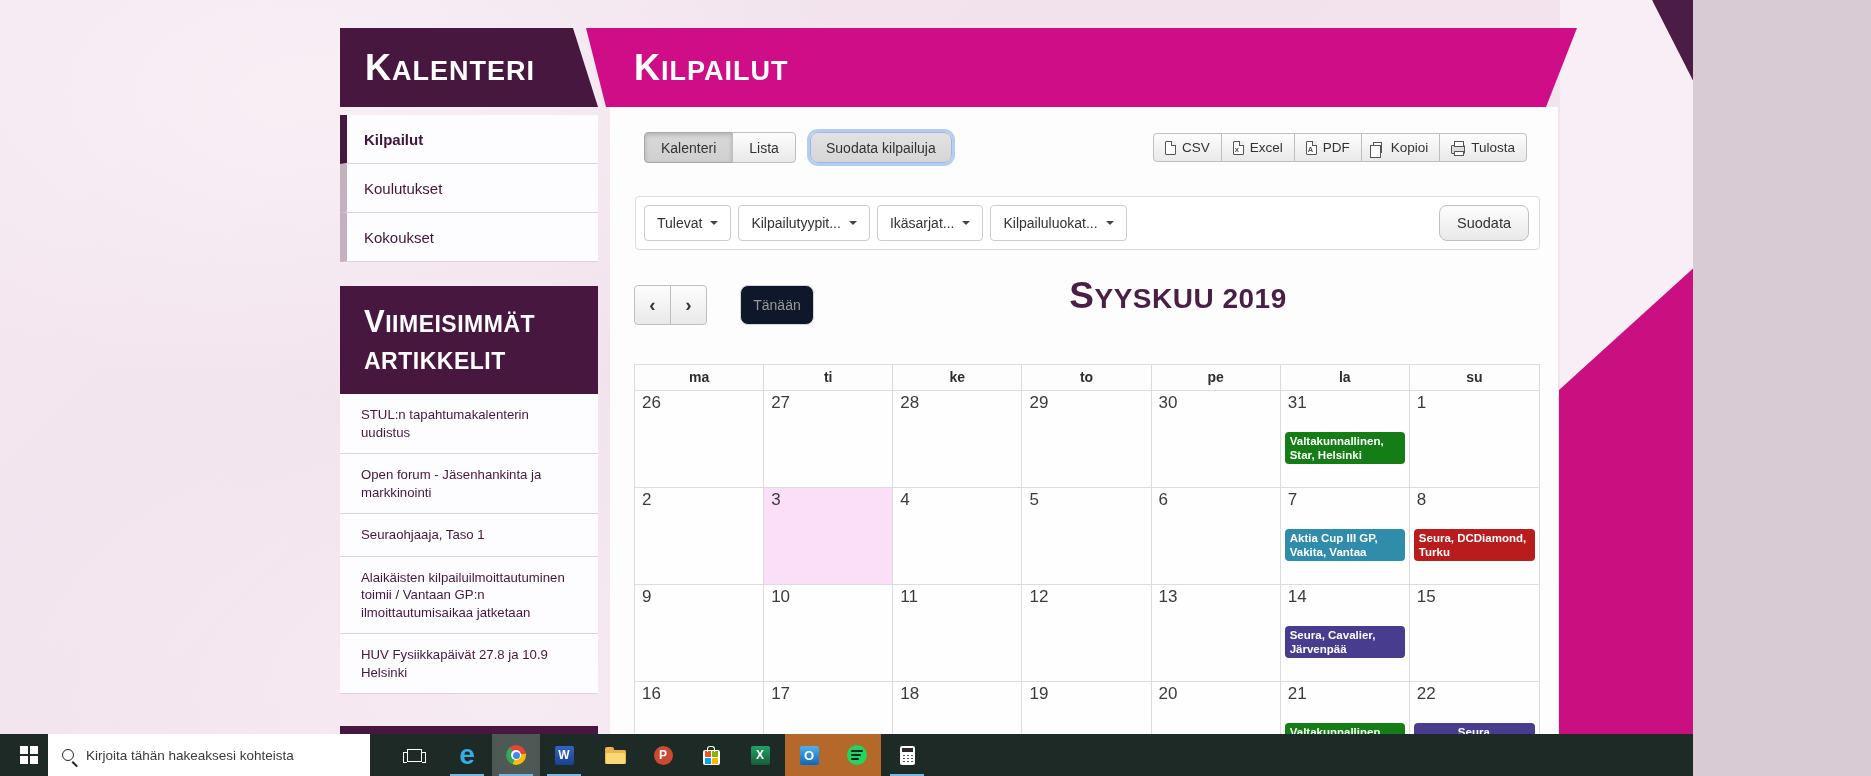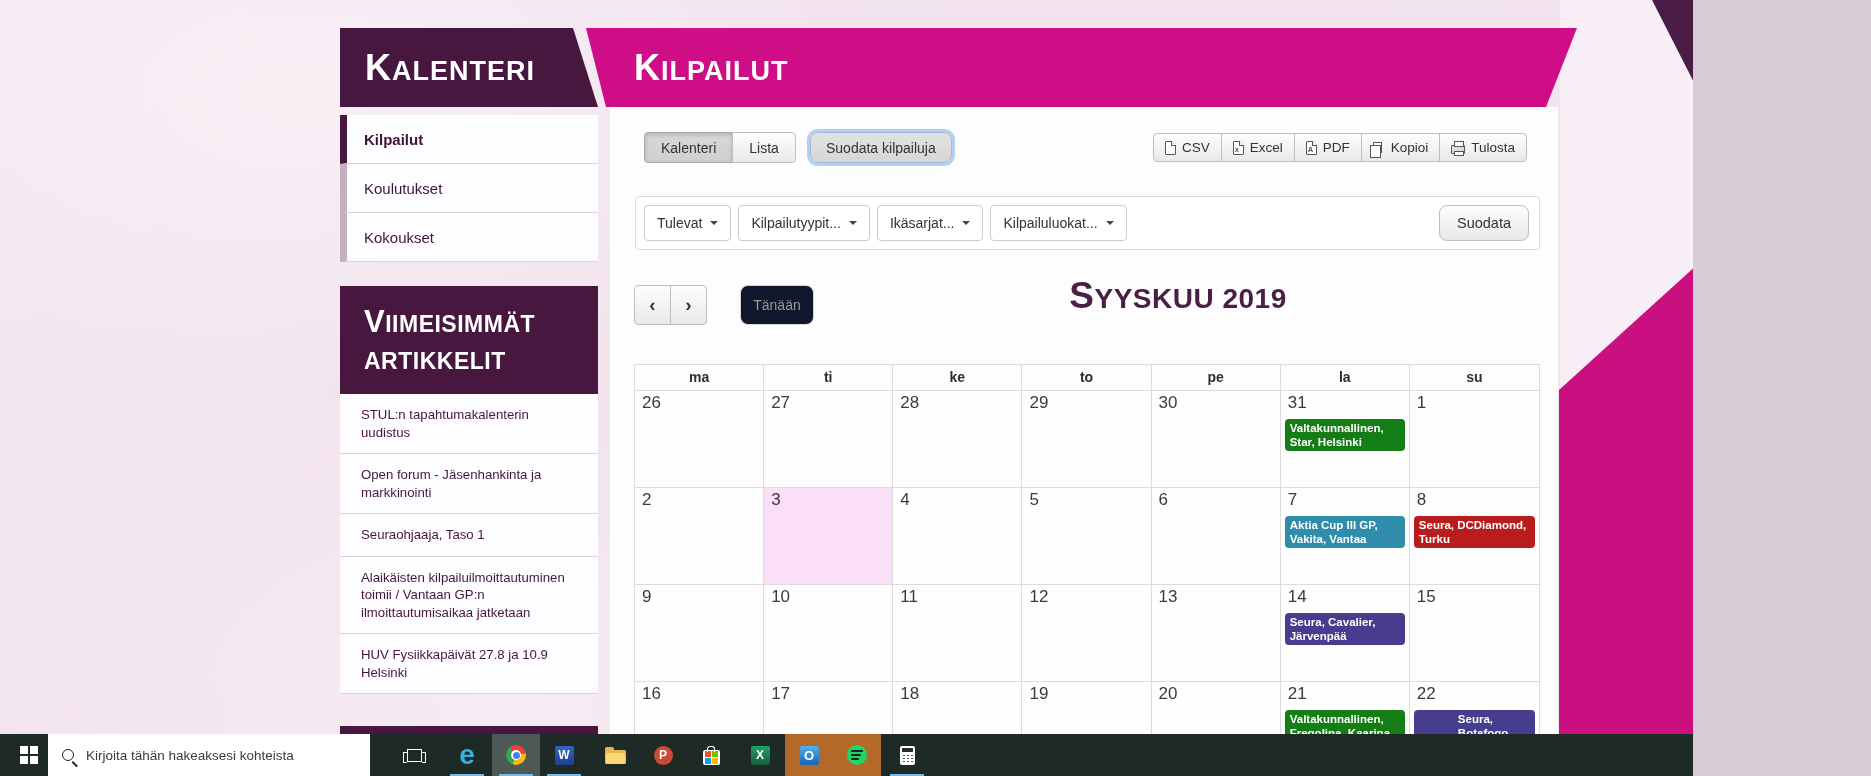--- a/index.html
+++ b/index.html
@@ -96,21 +96,21 @@
   .cal-head{display:grid;grid-template-columns:repeat(7,1fr);}
   .cal-head div{height:25px;line-height:25px;text-align:center;font-size:14px;font-weight:bold;
     color:#2e2e2e;border-right:1px solid #dcdcdc;background:#fdfdfd;}
   .cal-head div:last-child{border-right:none;}
   .cal-row{display:grid;grid-template-columns:repeat(7,1fr);}
   .cal-cell{height:97px;border-top:1px solid #dcdcdc;border-right:1px solid #dcdcdc;
     background:#fffeff;position:relative;}
   .cal-cell:last-child{border-right:none;}
   .cal-cell.today{background:#fbdef7;}
   .day-num{padding:2px 0 0 7px;font-size:17px;color:#3b3b3b;}
-  .event{margin:6px 4px 0 4px;padding:2px 5px;border-radius:4px;color:#fff;
+  .event{margin:19px 4px 0 4px;padding:2px 5px;border-radius:4px;color:#fff;
     font-size:11.5px;font-weight:600;line-height:14px;cursor:pointer;}
   
   .taskbar{position:absolute;left:0;bottom:0;width:1871px;height:42px;background:#1d2a26;z-index:50;}
   .start{position:absolute;left:10px;top:0;width:38px;height:42px;display:flex;
     align-items:center;justify-content:center;cursor:pointer;}
   .win-logo{display:grid;grid-template-columns:8px 8px;grid-template-rows:8px 8px;gap:1.5px;}
   .win-logo span{background:#fff;}
   .search-box{position:absolute;left:48px;top:0;width:322px;height:42px;background:#fff;
     display:flex;align-items:center;padding-left:14px;gap:12px;cursor:text;}
   .mag{position:relative;width:12px;height:12px;border:1.8px solid #222;border-radius:50%;}

